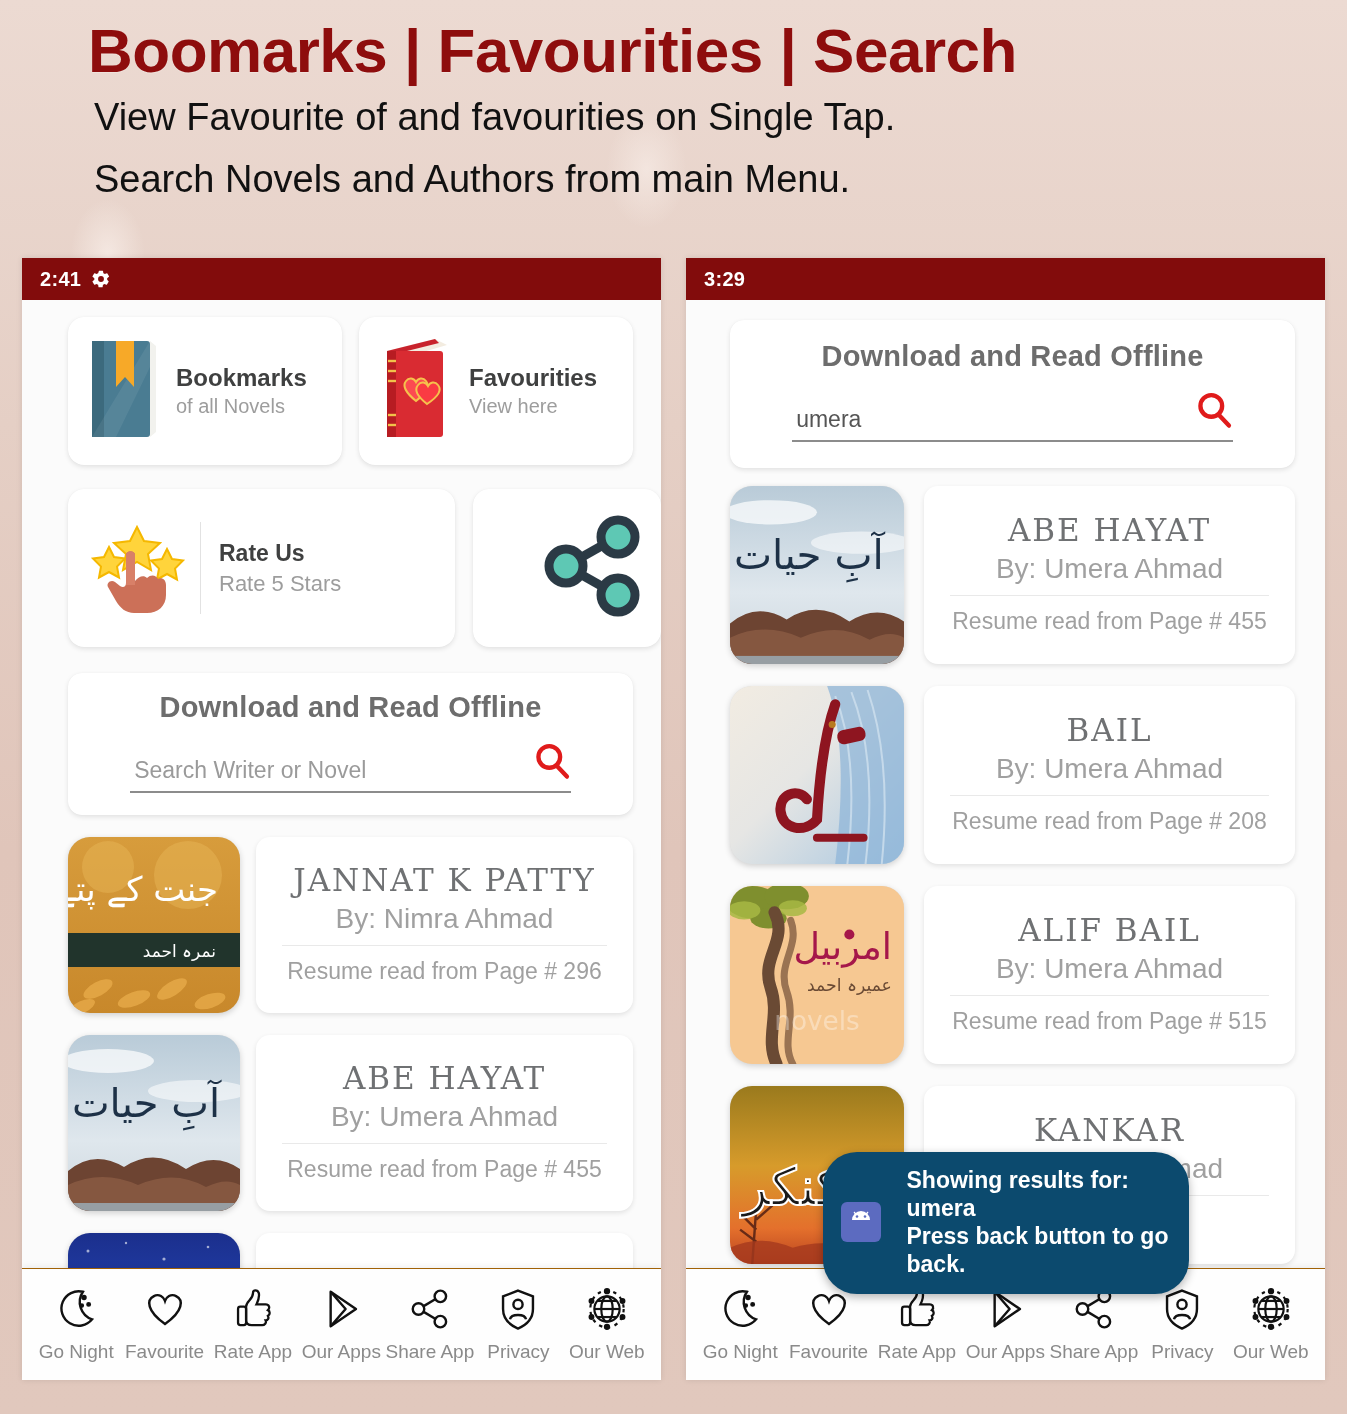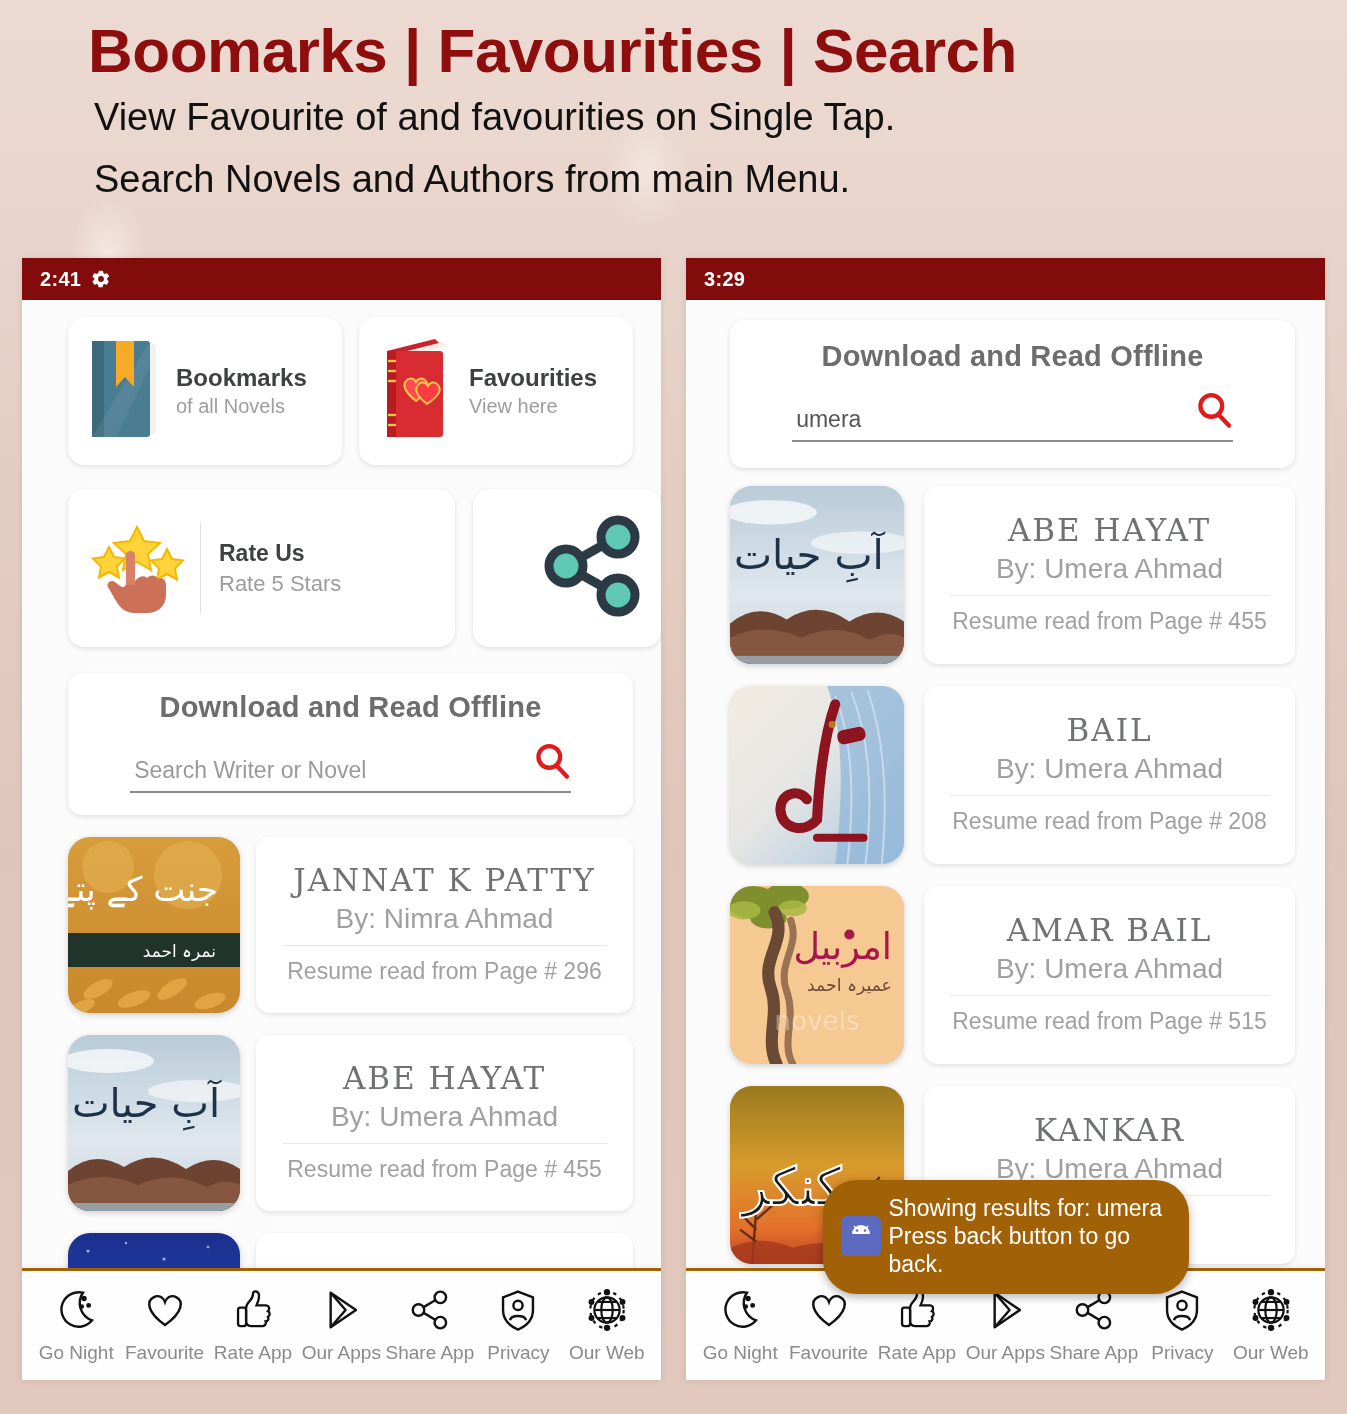--- a/index.html
+++ b/index.html
@@ -130,41 +130,42 @@
     font-family: "DejaVu Serif", serif; letter-spacing: 2px;
     line-height: 1.15; white-space: nowrap;
   }
   .b-author { font-size: 28px; color: #a0a0a0; text-align: center; margin-top: 4px; }
   .b-sep { height: 1px; background: #e9e9e9; margin: 10px 6px 0 6px; }
   .b-resume { font-size: 23px; color: #a0a0a0; text-align: center; margin-top: 12px; }
 
   
   .bottomnav {
     flex: 0 0 auto; height: 112px; background: #fefefe;
-    border-top: 3px solid #a16207;
+    border-top: 1px solid #a16207;
     display: flex; align-items: center; justify-content: center;
     padding: 0 10px; gap: 0;
     box-shadow: 0 -2px 6px rgba(0,0,0,.06);
     position: relative; z-index: 3;
   }
   .nav-item {
     flex: 1 1 0; display: flex; flex-direction: column;
     align-items: center; gap: 9px;
   }
   .nav-item .lbl { font-size: 19px; color: #8a8a8a; white-space: nowrap; }
   .nav-ic { width: 46px; height: 46px; display:block; }
 
   
   .toast {
     position: absolute; left: 50%; transform: translateX(-50%);
     bottom: 86px; width: 366px;
-    background: #a16207; border-radius: 34px;
-    display: flex; align-items: center; gap: 8px;
+    background: #0c4a6e; border-radius: 34px;
+    display: flex; align-items: center; gap: 26px;
     padding: 14px 20px 16px 18px; z-index: 9;
     box-shadow: 0 3px 10px rgba(0,0,0,.3);
+    font-weight: bold;
   }
   .toast-ic {
     width: 40px; height: 40px; border-radius: 6px; flex: 0 0 auto;
     background: #5c6bc0;
     display: flex; align-items: center; justify-content: center;
   }
   .toast-txt { color: #fff; font-size: 23px; line-height: 1.22; }
   .toast-txt .l2 { display: block; }
 </style>
 </head>
@@ -556,21 +557,21 @@
               </g>
               <path d="M44 26 C58 54 30 70 40 100 C50 128 34 150 46 176" stroke="#6a4a34" stroke-width="12" fill="none" stroke-linecap="round"></path>
               <path d="M60 34 C70 60 46 76 56 104 C66 132 50 154 62 176" stroke="#9a7352" stroke-width="7" fill="none" stroke-linecap="round"></path>
               <text x="160" y="72" font-family="DejaVu Sans, sans-serif" font-size="36" fill="#a5174a" text-anchor="end">امربیل</text>
               <text x="160" y="104" font-family="DejaVu Sans, sans-serif" font-size="17" fill="#6a4a34" text-anchor="end">عمیرہ احمد</text>
               <circle cx="118" cy="48" r="5" fill="#a5174a"></circle>
               <text x="86" y="142" font-family="DejaVu Sans, sans-serif" font-size="26" fill="#fff" opacity=".35" text-anchor="middle">novels</text>
             </svg>
           </div>
           <div class="book-info">
-            <div class="b-title">AMAR BAIL</div>
+            <div class="b-title">ALIF BAIL</div>
             <div class="b-author">By: Umera Ahmad</div>
             <div class="b-sep"></div>
             <div class="b-resume">Resume read from Page # 515</div>
           </div>
         </div>
 
         <div class="book-row rightp">
           <div class="cover rightp">
             <svg viewBox="0 0 172 176" preserveAspectRatio="none">
               <defs>

